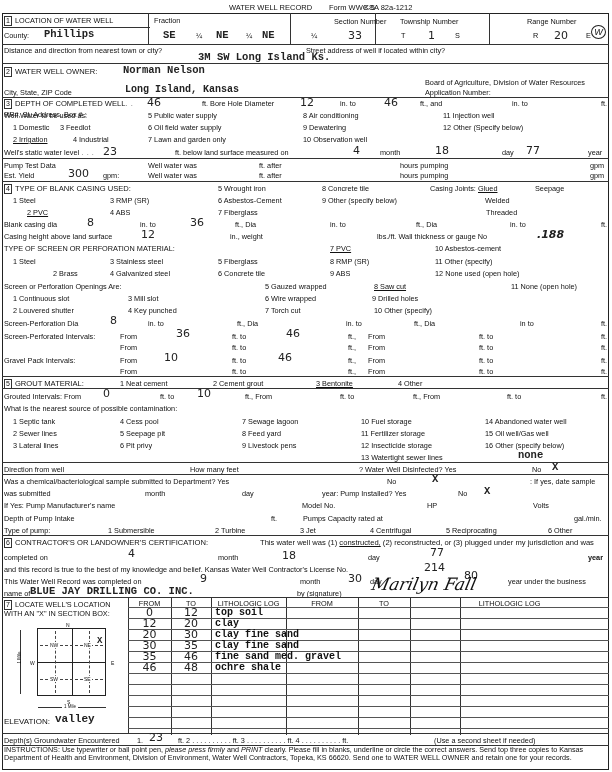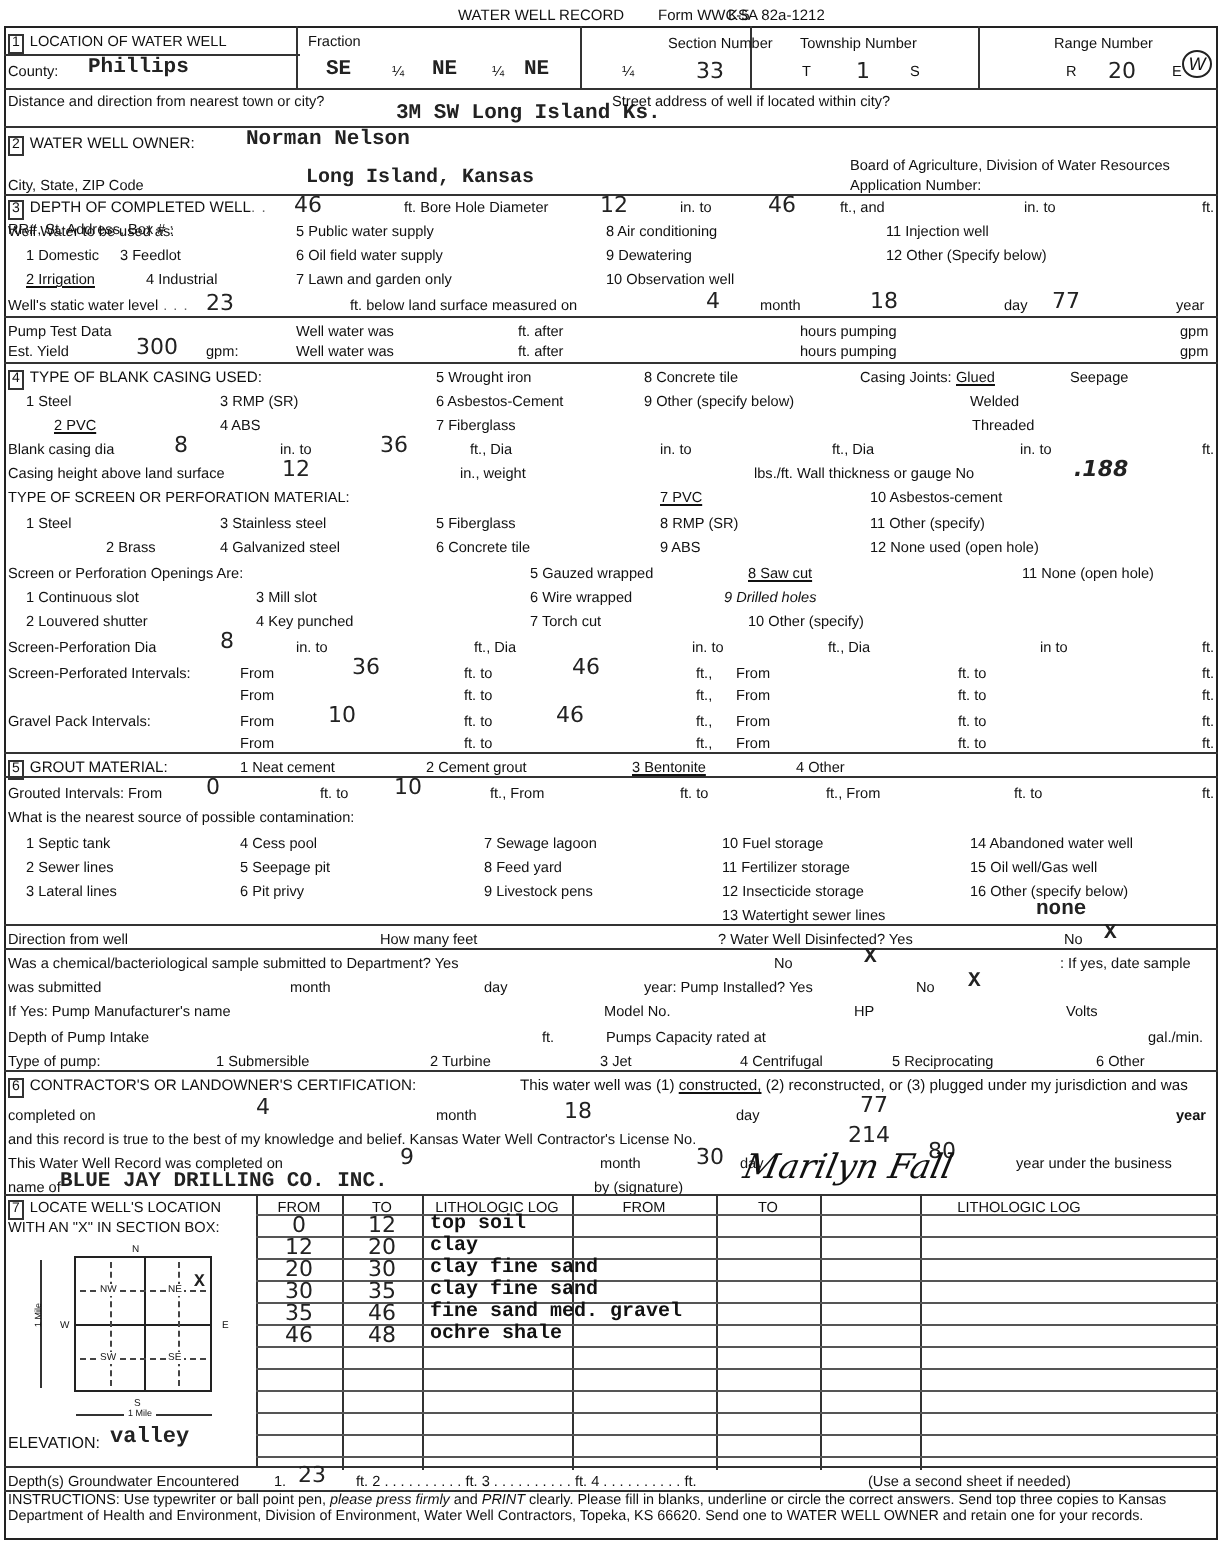--- a/index.html
+++ b/index.html
@@ -60,21 +60,21 @@
 
 <div class="abs" style="left:4px;top:46px;">Distance and direction from nearest town or city?</div>
 <div class="abs tw" style="left:198px;top:51px;">3M SW Long Island Ks.</div>
 <div class="abs" style="left:306px;top:46px;">Street address of well if located within city?</div>
 <div class="hl" style="left:2px;top:63px;width:607px;"></div>
 
 <div class="abs" style="left:4px;top:67px;font-size:7.6px;"><span class="secnum">2</span><span>WATER WELL OWNER:</span></div>
 <div class="abs tw" style="left:123px;top:64px;">Norman Nelson</div>
 <div class="abs" style="left:4px;top:78px;margin-top:32px;">RR#, St. Address, Box # :</div>
 <div class="abs" style="left:4px;top:88px;">City, State, ZIP Code</div>
-<div class="abs tw" style="left:125px;top:84px;font-size:10px;margin-left:28px;">Long Island, Kansas</div>
+<div class="abs tw" style="left:125px;top:84px;font-size:10px;">Long Island, Kansas</div>
 <div class="abs" style="left:425px;top:78px;">Board of Agriculture, Division of Water Resources</div>
 <div class="abs" style="left:425px;top:88px;">Application Number:</div>
 <div class="hl" style="left:2px;top:97px;width:607px;"></div>
 
 <div class="abs" style="left:4px;top:99px;font-size:7.6px;"><span class="secnum">3</span><span>DEPTH OF COMPLETED WELL</span><span class="dots">. .</span></div>
 <div class="abs hw" style="left:147px;top:96px;">46</div>
 <div class="abs" style="left:202px;top:99px;">ft. Bore Hole Diameter</div>
 <div class="abs hw" style="left:300px;top:96px;">12</div>
 <div class="abs" style="left:340px;top:99px;">in. to</div>
 <div class="abs hw" style="left:384px;top:96px;">46</div>
@@ -167,21 +167,21 @@
 <div class="abs" style="left:330px;top:269px;">9 ABS</div>
 <div class="abs" style="left:435px;top:269px;">12 None used (open hole)</div>
 
 <div class="abs" style="left:4px;top:282px;">Screen or Perforation Openings Are:</div>
 <div class="abs" style="left:265px;top:282px;">5 Gauzed wrapped</div>
 <div class="abs u" style="left:374px;top:282px;">8 Saw cut</div>
 <div class="abs" style="left:511px;top:282px;">11 None (open hole)</div>
 <div class="abs" style="left:13px;top:294px;">1 Continuous slot</div>
 <div class="abs" style="left:128px;top:294px;">3 Mill slot</div>
 <div class="abs" style="left:265px;top:294px;">6 Wire wrapped</div>
-<div class="abs" style="left:362px;top:294px;font-style:italic;">9 Drilled holes</div>
+<div class="abs" style="left:372px;top:294px;">9 Drilled holes</div>
 <div class="abs" style="left:13px;top:306px;">2 Louvered shutter</div>
 <div class="abs" style="left:128px;top:306px;">4 Key punched</div>
 <div class="abs" style="left:265px;top:306px;">7 Torch cut</div>
 <div class="abs" style="left:374px;top:306px;">10 Other (specify)</div>
 
 <div class="abs" style="left:4px;top:319px;">Screen-Perforation Dia</div>
 <div class="abs hw" style="left:110px;top:314px;">8</div>
 <div class="abs" style="left:148px;top:319px;">in. to</div>
 <div class="abs" style="left:237px;top:319px;">ft., Dia</div>
 <div class="abs" style="left:346px;top:319px;">in. to</div>

